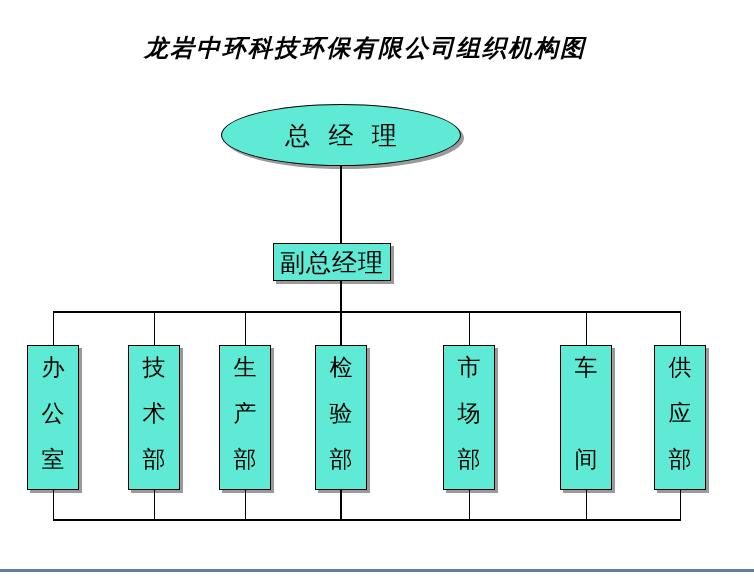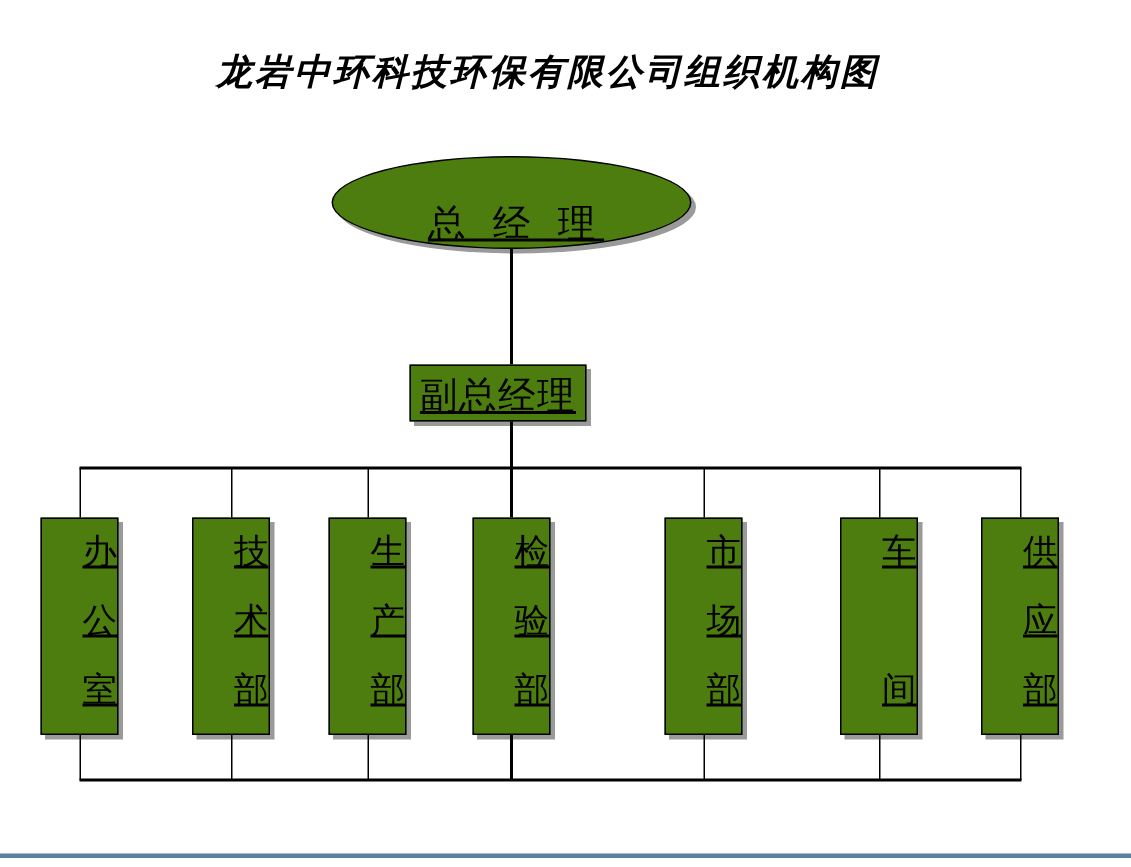--- a/index.html
+++ b/index.html
@@ -23,28 +23,27 @@
     width: 470px;
     text-align: center;
     font-size: 24px;
     font-weight: bold;
     font-style: italic;
     letter-spacing: 2px;
     white-space: nowrap;
   }
   .node {
     position: absolute;
-    background: #4d7c0f;
+    background: #5eead4;
     border: 1.5px solid #000000;
     box-shadow: 3px 3px 0 #9a9a9a;
     box-sizing: border-box;
     display: flex;
-    align-items: flex-end;
+    align-items: center;
     justify-content: center;
-    text-decoration: underline;
   }
   .root-ellipse {
     left: 221px;
     top: 104px;
     width: 240px;
     height: 62px;
     border-radius: 50%;
     font-size: 25px;
     letter-spacing: 6px;
     white-space: nowrap;

